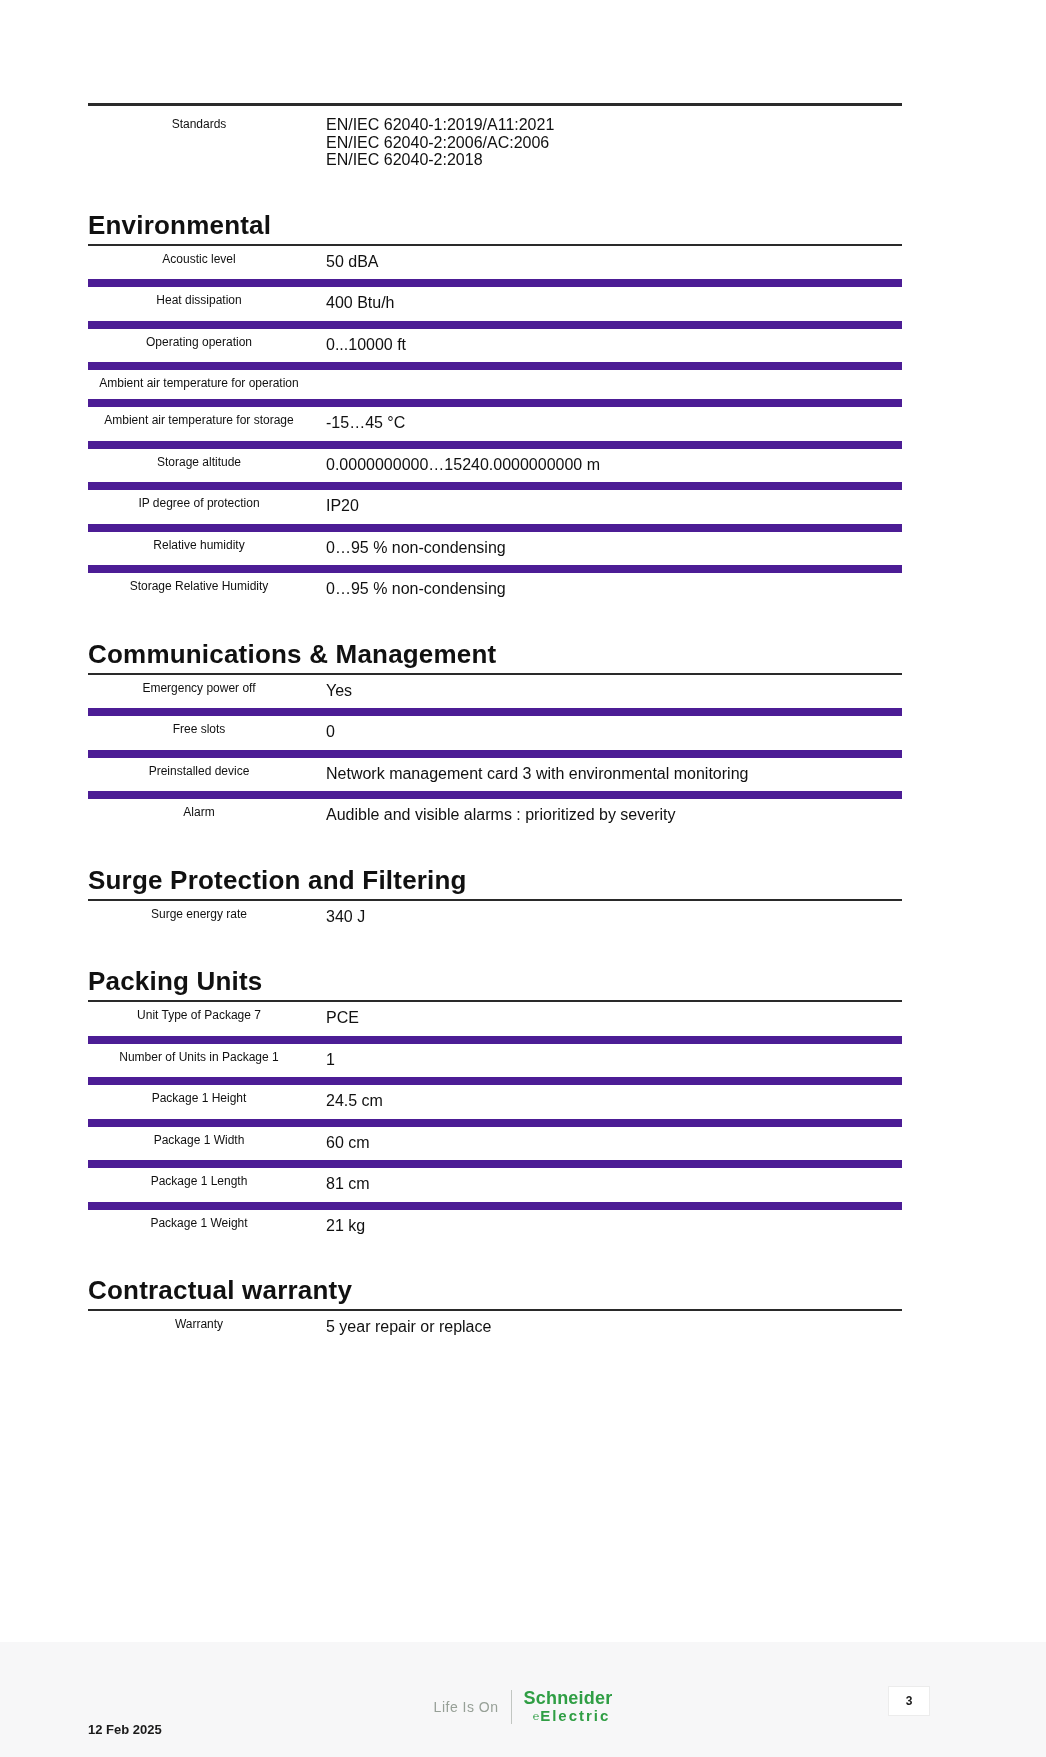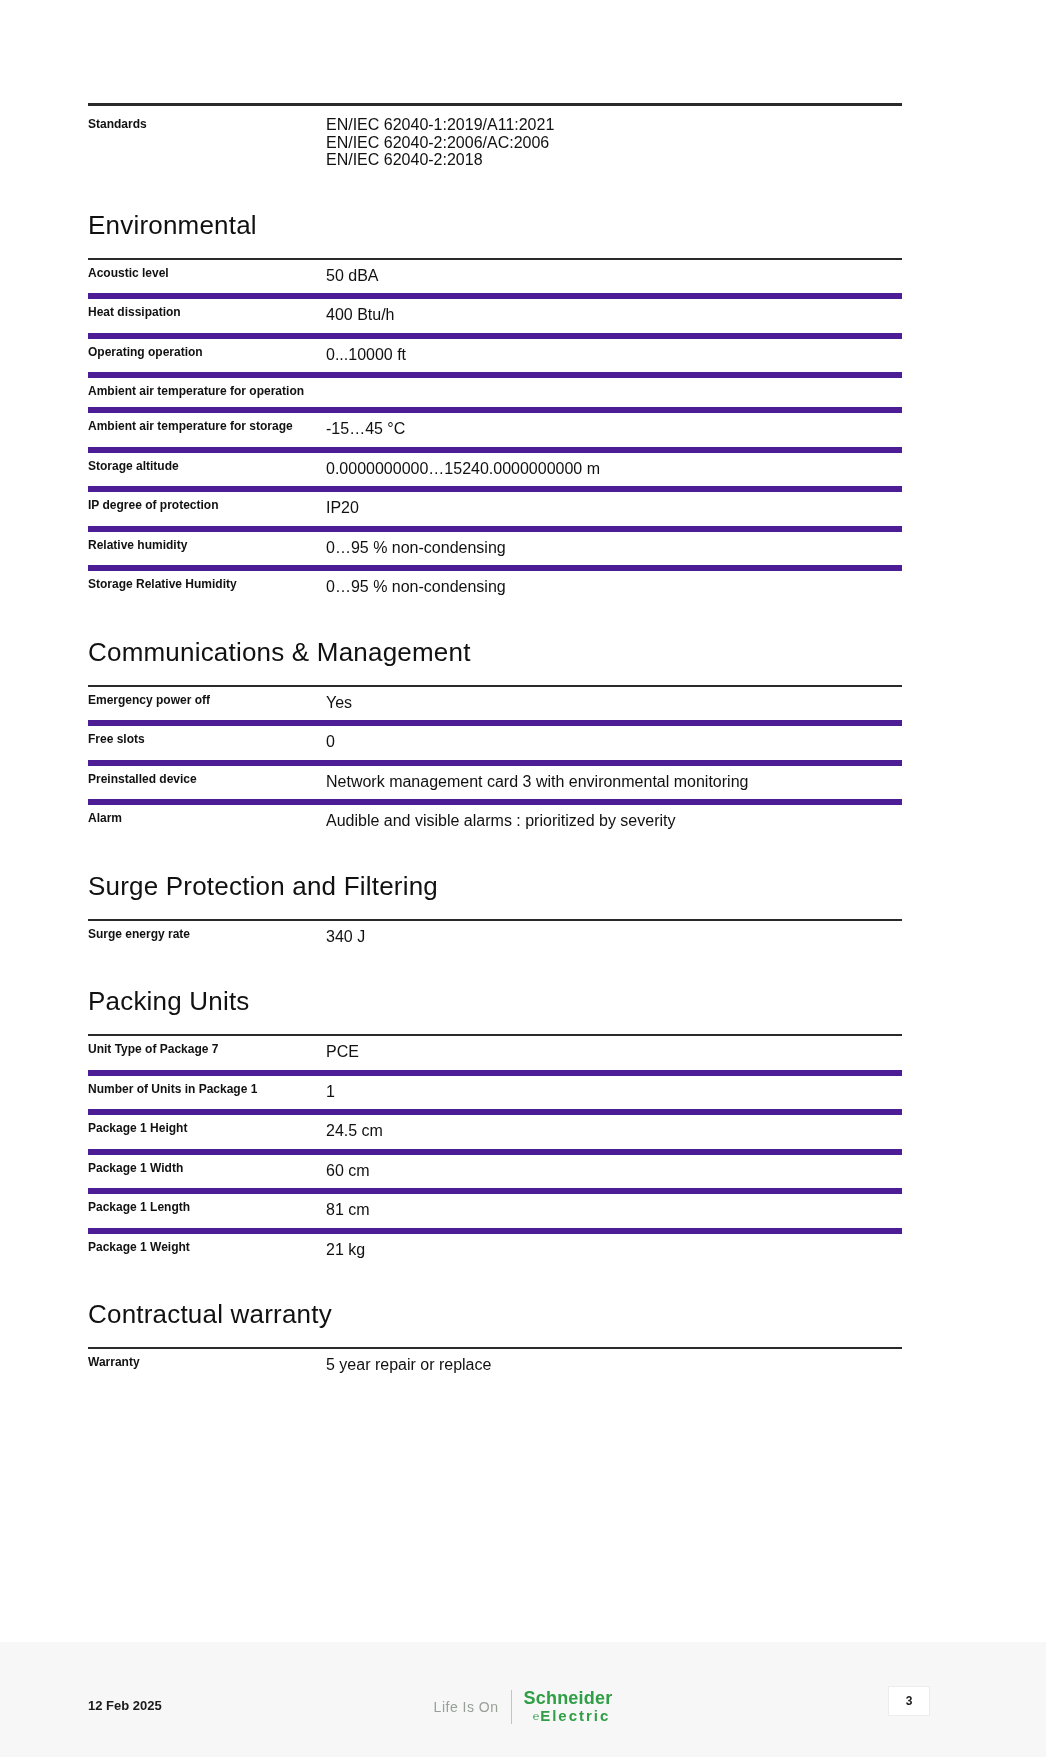--- a/index.html
+++ b/index.html
@@ -14,47 +14,48 @@
     overflow: hidden;
   }
   .content {
     position: absolute;
     left: 88px;
     top: 103px;
     width: 814px;
   }
   .section-title {
     font-size: 26px;
-    font-weight: normal;
+    font-weight: bold;
     line-height: 30px;
     letter-spacing: 0.2px;
     color: #111111;
     margin-top: 32px;
-    padding-bottom: 18px;
+    padding-bottom: 4px;
     border-bottom: 2px solid #2a2a2a;
   }
   .spec-table { width: 100%; }
   .spec-row {
     display: flex;
     align-items: flex-start;
-    border-bottom: 6px solid #4c1d95;
+    border-bottom: 8px solid #4c1d95;
     padding: 6px 0 9px 0;
   }
   .spec-row:last-child { border-bottom: none; }
   .spec-table.rule-top .spec-row:first-child {
     border-top: 3px solid #2a2a2a;
     padding-top: 11px;
   }
   .spec-label {
     width: 238px;
     flex: 0 0 238px;
     font-size: 12px;
-    font-weight: bold;
+    font-weight: normal;
     line-height: 14px;
     padding-right: 16px;
+    text-align: center;
   }
   .spec-value {
     flex: 1 1 auto;
     font-size: 16px;
     font-weight: normal;
     line-height: 14px;
     padding-top: 1px;
   }
   .spec-value .value-line { line-height: 17.5px; }
   .spec-table.rule-top .spec-value .value-line:first-child { margin-top: -2px; }
@@ -62,21 +63,21 @@
     position: absolute;
     left: 0;
     bottom: 0;
     width: 1046px;
     height: 115px;
     background: #f7f7f8;
   }
   .footer-date {
     position: absolute;
     left: 88px;
-    top: 56px;
+    top: 80px;
     font-size: 13px;
     font-weight: bold;
     color: #1a1a1a;
   }
   .footer-logo {
     position: absolute;
     left: 0;
     right: 0;
     top: 48px;
     display: flex;

